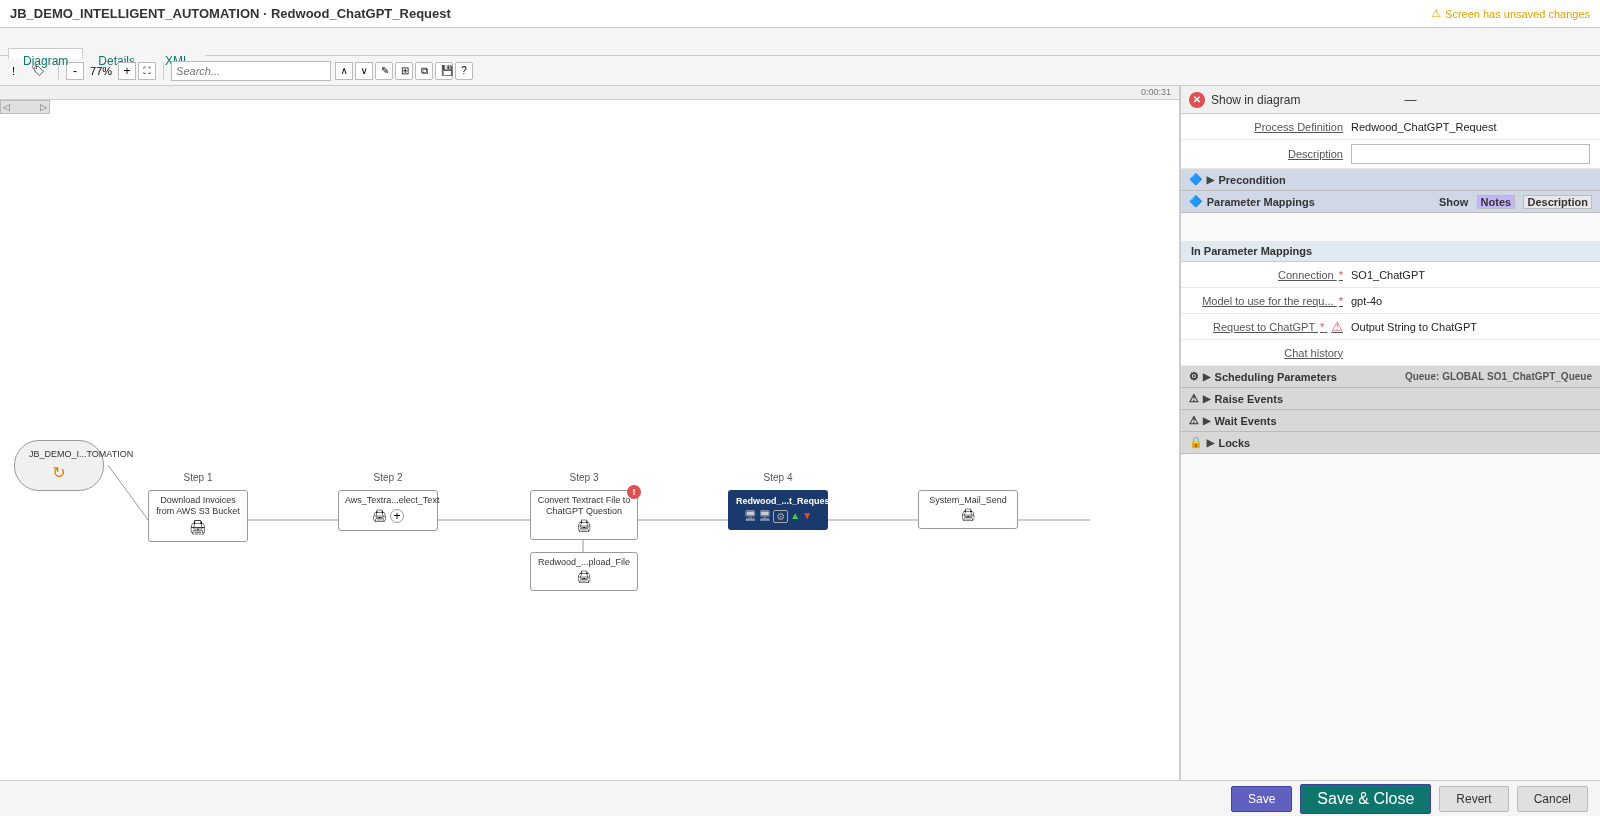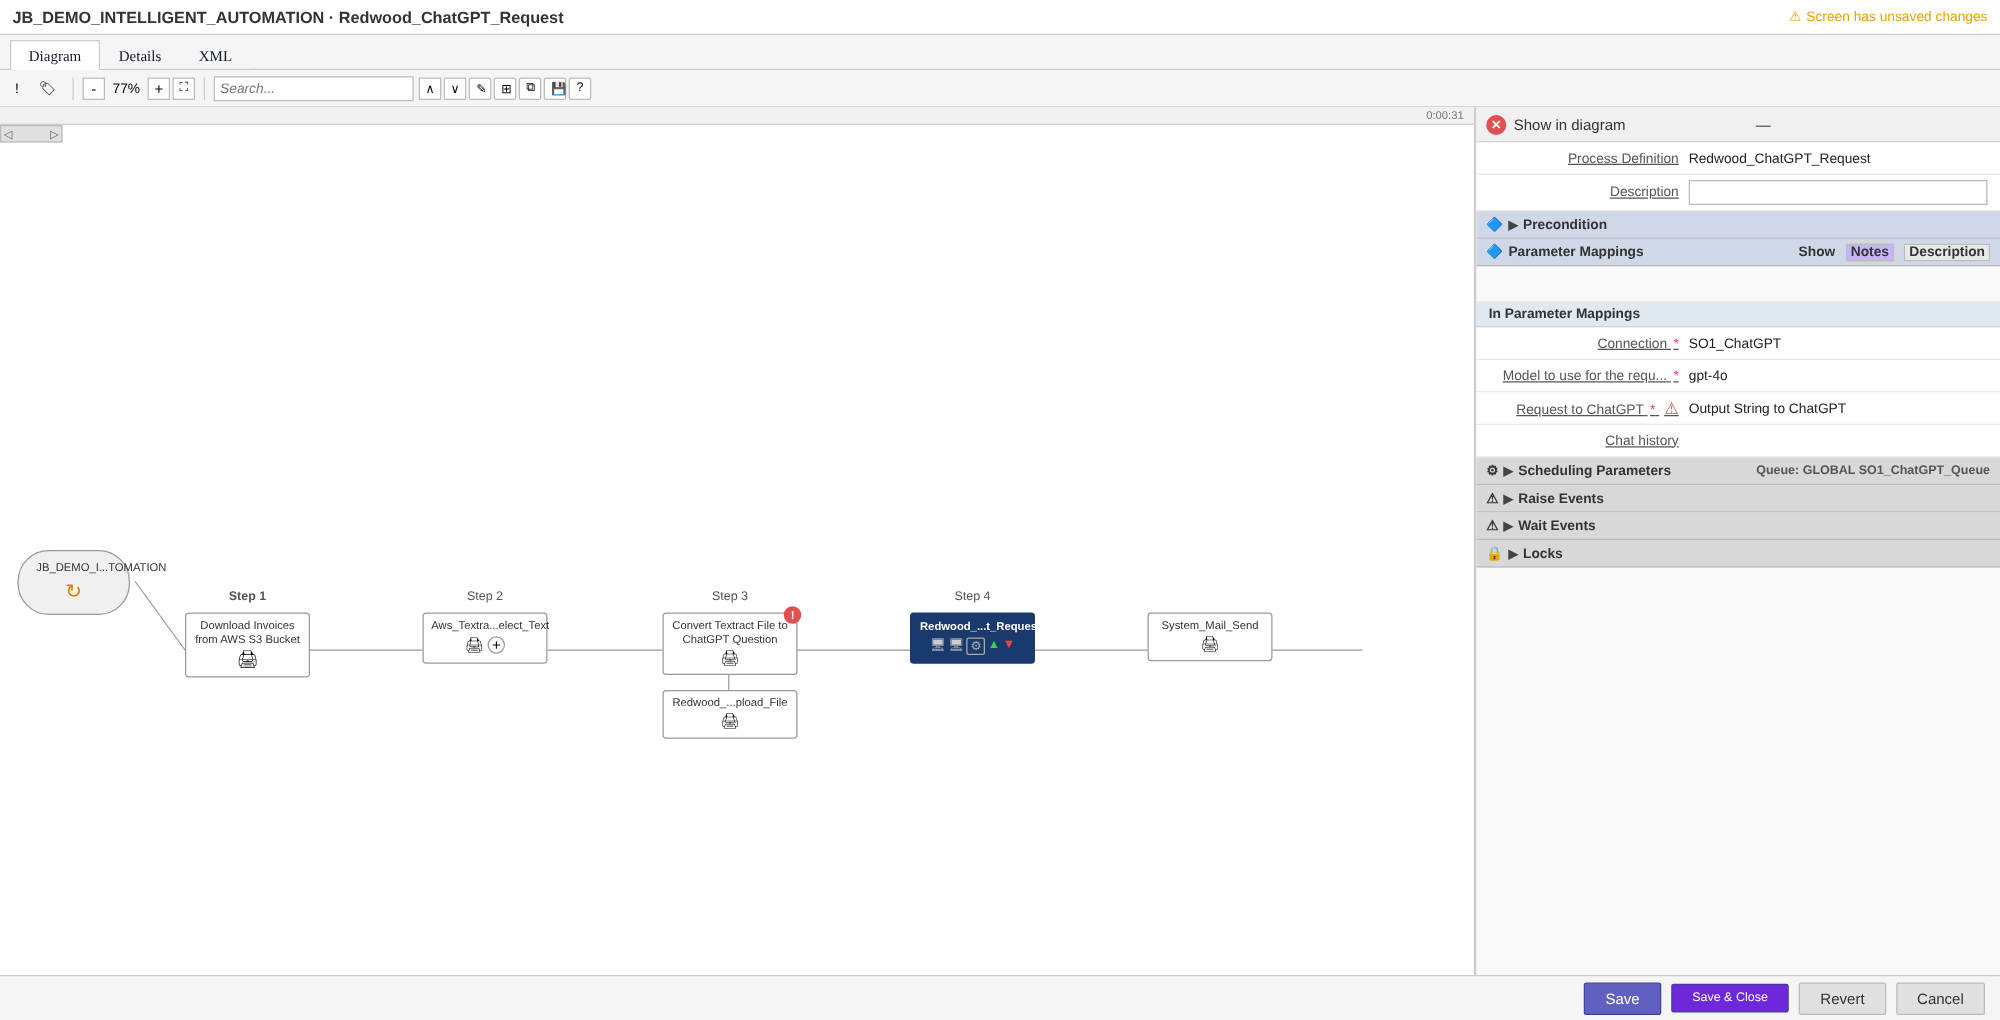--- a/index.html
+++ b/index.html
@@ -13,24 +13,23 @@
     }
     #title-bar .title { font-size: 13px; font-weight: bold; color: #333; }
     #title-bar .unsaved { color: #e8a000; font-size: 11px; display: flex; align-items: center; gap: 4px; }
 
     
     #tabs {
       display: flex; background: #f5f5f5; border-bottom: 1px solid #ccc;
       padding: 0 8px; height: 28px;
     }
     .tab {
-      padding: 5px 14px; cursor: pointer; font-size: 12px; color: #0f172a;
-      border: 1px solid transparent; border-bottom: none; margin-top: 4px;
+      padding: 5px 14px; cursor: pointer; font-size: 12px; color: #0f766e;
+      border: 1px solid transparent; border-bottom: none; margin-top: 20px;
       background: #f5f5f5;
-      font-family: Liberation Serif, serif;
     }
     .tab.active {
       background: #fff; border-color: #ccc; border-bottom-color: #fff;
       margin-bottom: -1px; z-index: 1;
     }
 
     
     #toolbar {
       display: flex; align-items: center; background: #f5f5f5;
       border-bottom: 1px solid #ccc; padding: 3px 6px; height: 30px; gap: 4px;
@@ -157,21 +156,21 @@
       border-bottom: 1px solid #ccc; overflow: hidden;
     }
 
     
     #bottom-bar {
       height: 36px; background: #f5f5f5; border-top: 1px solid #ccc;
       display: flex; align-items: center; justify-content: flex-end;
       padding: 0 12px; gap: 8px;
     }
     .btn-save { background: #6060c0; color: #fff; border: 1px solid #4040a0; padding: 5px 16px; cursor: pointer; font-size: 12px; border-radius: 2px; }
-    .btn-save-close { background: #6d28d9; color: #fff; border: 1px solid #4040a0; padding: 5px 16px; cursor: pointer; font-size: 10px; border-radius: 2px; text-align: right; }
+    .btn-save-close { background: #0f766e; color: #fff; border: 1px solid #4040a0; padding: 5px 16px; cursor: pointer; font-size: 16px; border-radius: 2px; text-align: right; }
     .btn-revert { background: #e0e0e0; color: #333; border: 1px solid #bbb; padding: 5px 16px; cursor: pointer; font-size: 12px; border-radius: 2px; }
     .btn-cancel { background: #e0e0e0; color: #333; border: 1px solid #bbb; padding: 5px 16px; cursor: pointer; font-size: 12px; border-radius: 2px; }
   </style>
 </head>
 <body>
 
 <div id="title-bar">
   <span class="title">JB_DEMO_INTELLIGENT_AUTOMATION · Redwood_ChatGPT_Request</span>
   <span class="unsaved">
     <span>⚠</span>
@@ -238,21 +237,21 @@
         <line x1="1018" y1="420" x2="1090" y2="420" stroke="#999" stroke-width="1"></line>
 
         <line x1="583" y1="438" x2="583" y2="458" stroke="#999" stroke-width="1"></line>
       </svg>
 
       <div class="start-node" style="left:14px;top:340px;width:90px;">
         <div style="font-size:9px;color:#333;">JB_DEMO_I...TOMATION</div>
         <div style="margin-top:4px;font-size:16px;color:#e08000;">↻</div>
       </div>
 
-      <div style="position:absolute;left:148px;top:372px;font-size:10px;color:#555;text-align:center;width:100px;font-weight:bold;">Step 1</div>
+      <div style="position:absolute;left:148px;top:372px;font-size:10px;color:#555;text-align:center;width:100px;">Step 1</div>
       <div class="diagram-node" style="left:148px;top:390px;width:100px;">
         <div class="node-label">Download Invoices<br>from AWS S3 Bucket</div>
         <div style="font-size:14px;margin:2px auto;text-align:center;">🖨</div>
       </div>
 
       <div style="position:absolute;left:338px;top:372px;font-size:10px;color:#555;text-align:center;width:100px;">Step 2</div>
       <div class="diagram-node" style="left:338px;top:390px;width:100px;">
         <div class="node-label">Aws_Textra...elect_Text</div>
         <div style="display:flex;justify-content:center;gap:3px;margin:3px 0;">
           <span style="font-size:12px;">🖨</span>

